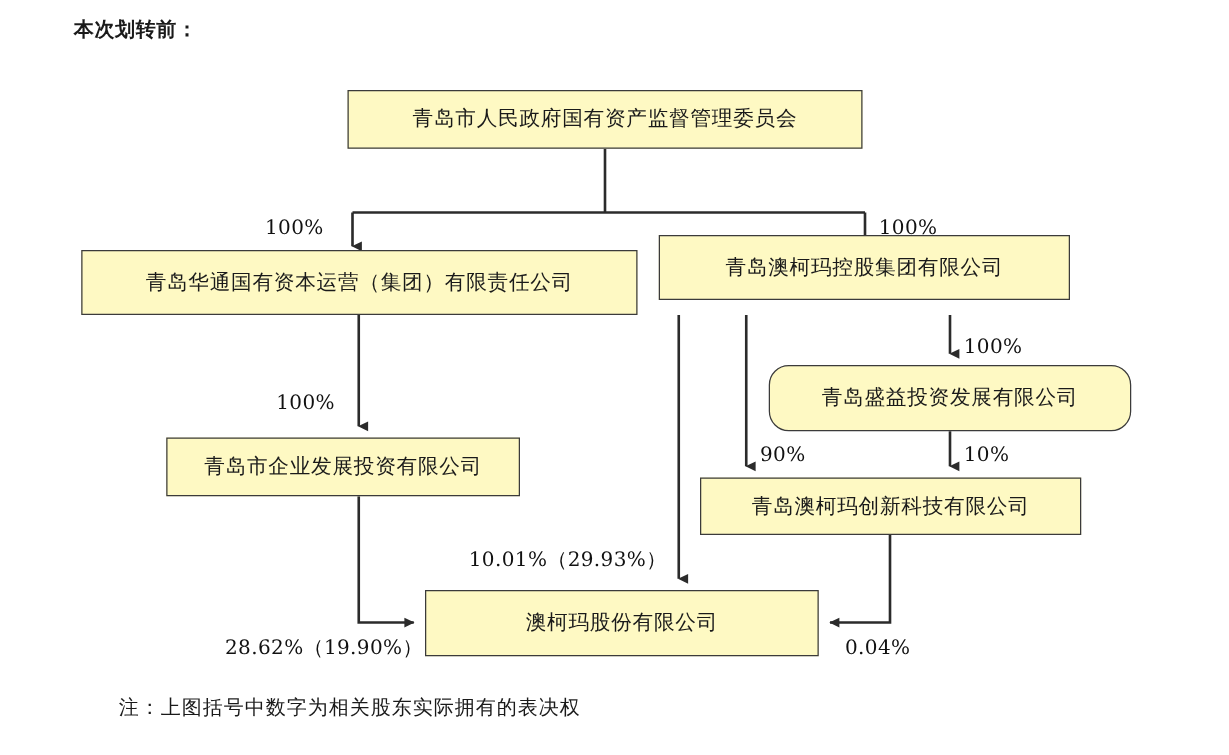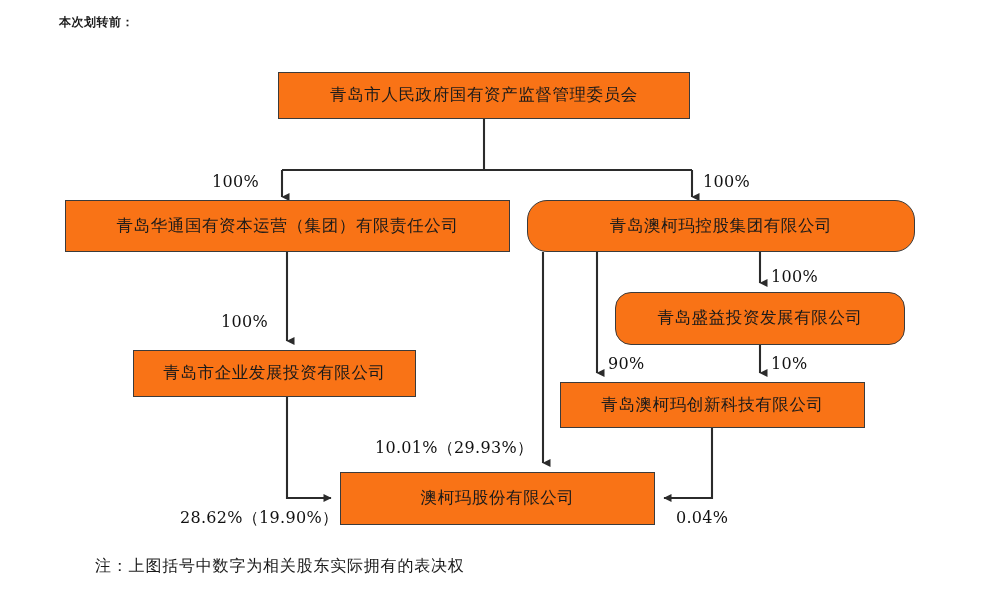--- a/index.html
+++ b/index.html
@@ -21,32 +21,32 @@
     position: absolute;
     left: 0;
     top: 0;
     width: 983px;
     height: 604px;
   }
   .page-title {
     position: absolute;
     left: 59px;
     top: 14px;
-    font-size: 12px;
+    font-size: 16px;
     font-weight: bold;
     letter-spacing: 0.5px;
     font-family: "DejaVu Serif", "Liberation Serif", serif;
     white-space: nowrap;
     text-align: center;
   }
   .node {
     position: absolute;
     box-sizing: border-box;
     border: 1.6px solid #3b3b3b;
-    background: #f97316;
+    background: #fef9c3;
     display: flex;
     align-items: center;
     justify-content: center;
     font-size: 16.5px;
     line-height: 1.1;
     white-space: nowrap;
     letter-spacing: 0.6px;
     font-family: "DejaVu Serif", "Liberation Serif", serif;
     z-index: 3;
   }
@@ -118,21 +118,21 @@
   </svg>
 
   <div class="node" style="left:278px; top:72px; width:412px; height:47px;">
     <span>青岛市人民政府国有资产监督管理委员会</span>
   </div>
 
   <div class="node" style="left:65px; top:200px; width:445px; height:52px;">
     <span>青岛华通国有资本运营（集团）有限责任公司</span>
   </div>
 
-  <div class="node" style="left:527px; top:200px; width:388px; height:52px;border-radius:20px;">
+  <div class="node" style="left:527px; top:188px; width:329px; height:52px;">
     <span>青岛澳柯玛控股集团有限公司</span>
   </div>
 
   <div class="node" style="left:133px; top:350px; width:283px; height:47px;">
     <span>青岛市企业发展投资有限公司</span>
   </div>
 
   <div class="node" style="left:615px; top:292px; width:290px; height:53px;border-radius:16px;">
     <span>青岛盛益投资发展有限公司</span>
   </div>

